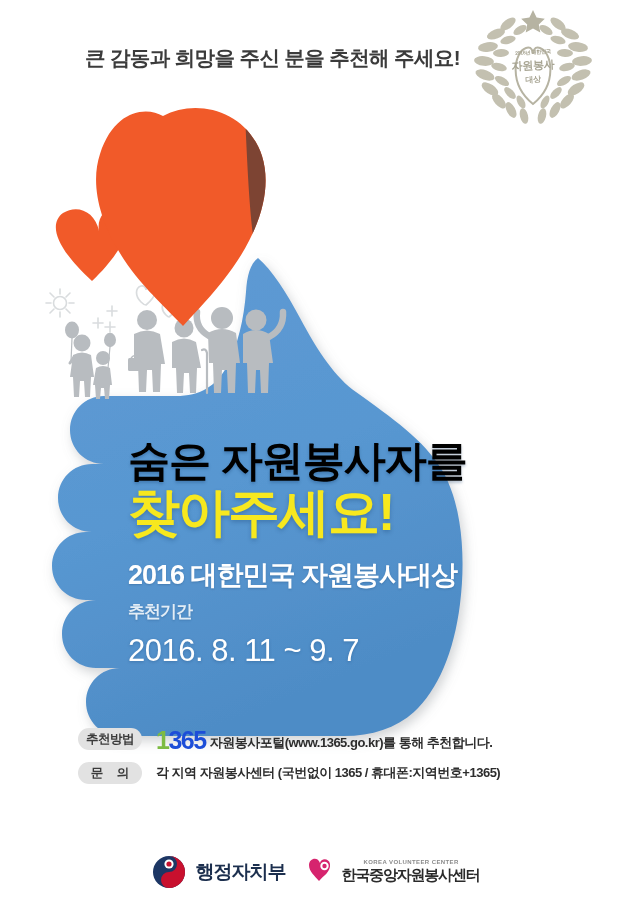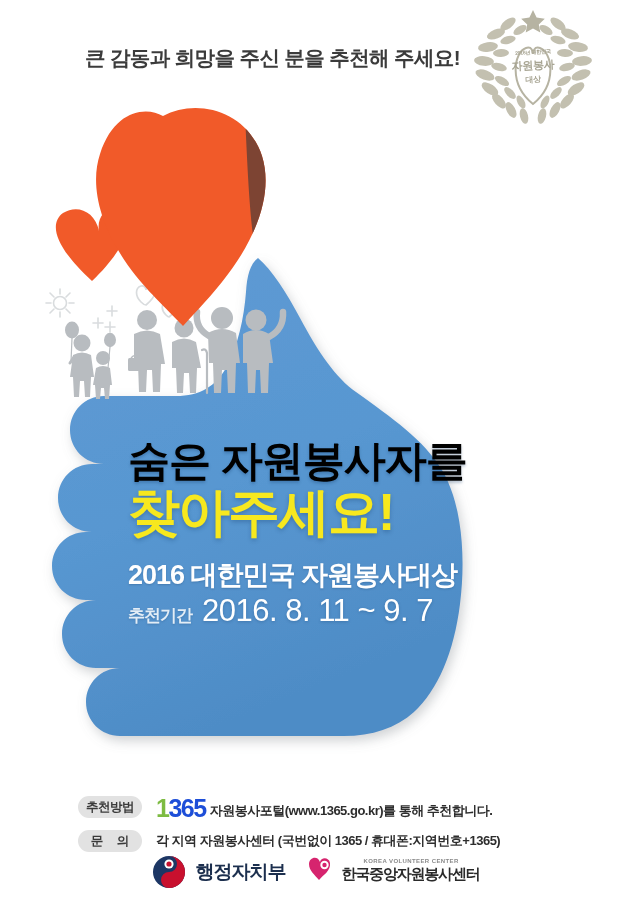--- a/index.html
+++ b/index.html
@@ -101,45 +101,47 @@
   .mt-l3 {
     font-size: 27px;
     font-weight: bold;
     color: #ffffff;
     letter-spacing: -1px;
     margin-top: 18px;
     white-space: nowrap;
     text-shadow: 0 1px 2px rgba(20,60,105,0.28);
   }
   .mt-l4 {
+    margin-top: 7px;
     white-space: nowrap;
     display: flex;
     align-items: baseline;
     gap: 10px;
+    flex-direction: column;
   }
   .mt-l4 .lbl {
     font-size: 17px;
     font-weight: bold;
     color: #e3edf6;
     letter-spacing: -1px;
     text-shadow: 0 1px 2px rgba(20,60,105,0.25);
   }
   .mt-l4 .val {
     font-size: 31px;
     font-weight: normal;
     color: #ffffff;
     letter-spacing: -0.5px;
     text-shadow: 0 1px 3px rgba(20,60,105,0.3);
   }
 
   
   .info {
     position: absolute;
     left: 78px;
-    top: 790px;
+    top: 722px;
     width: 500px;
   }
   .info-row {
     display: flex;
     align-items: center;
     height: 34px;
   }
   .pill {
     width: 64px;
     height: 22px;
@@ -179,21 +181,21 @@
   .info-row.plain .info-body { font-weight: bold; font-size: 13px; }
 
   
   .footer {
     position: absolute;
     left: 0;
     top: 855px;
     width: 632px;
     display: flex;
     justify-content: center;
-    align-items: flex-start;
+    align-items: center;
     gap: 20px;
   }
   .logo-block { display: flex; align-items: center; }
   .moi-name {
     font-size: 19px;
     font-weight: bold;
     color: #1c2f4e;
     letter-spacing: -1px;
     margin-left: 9px;
   }

